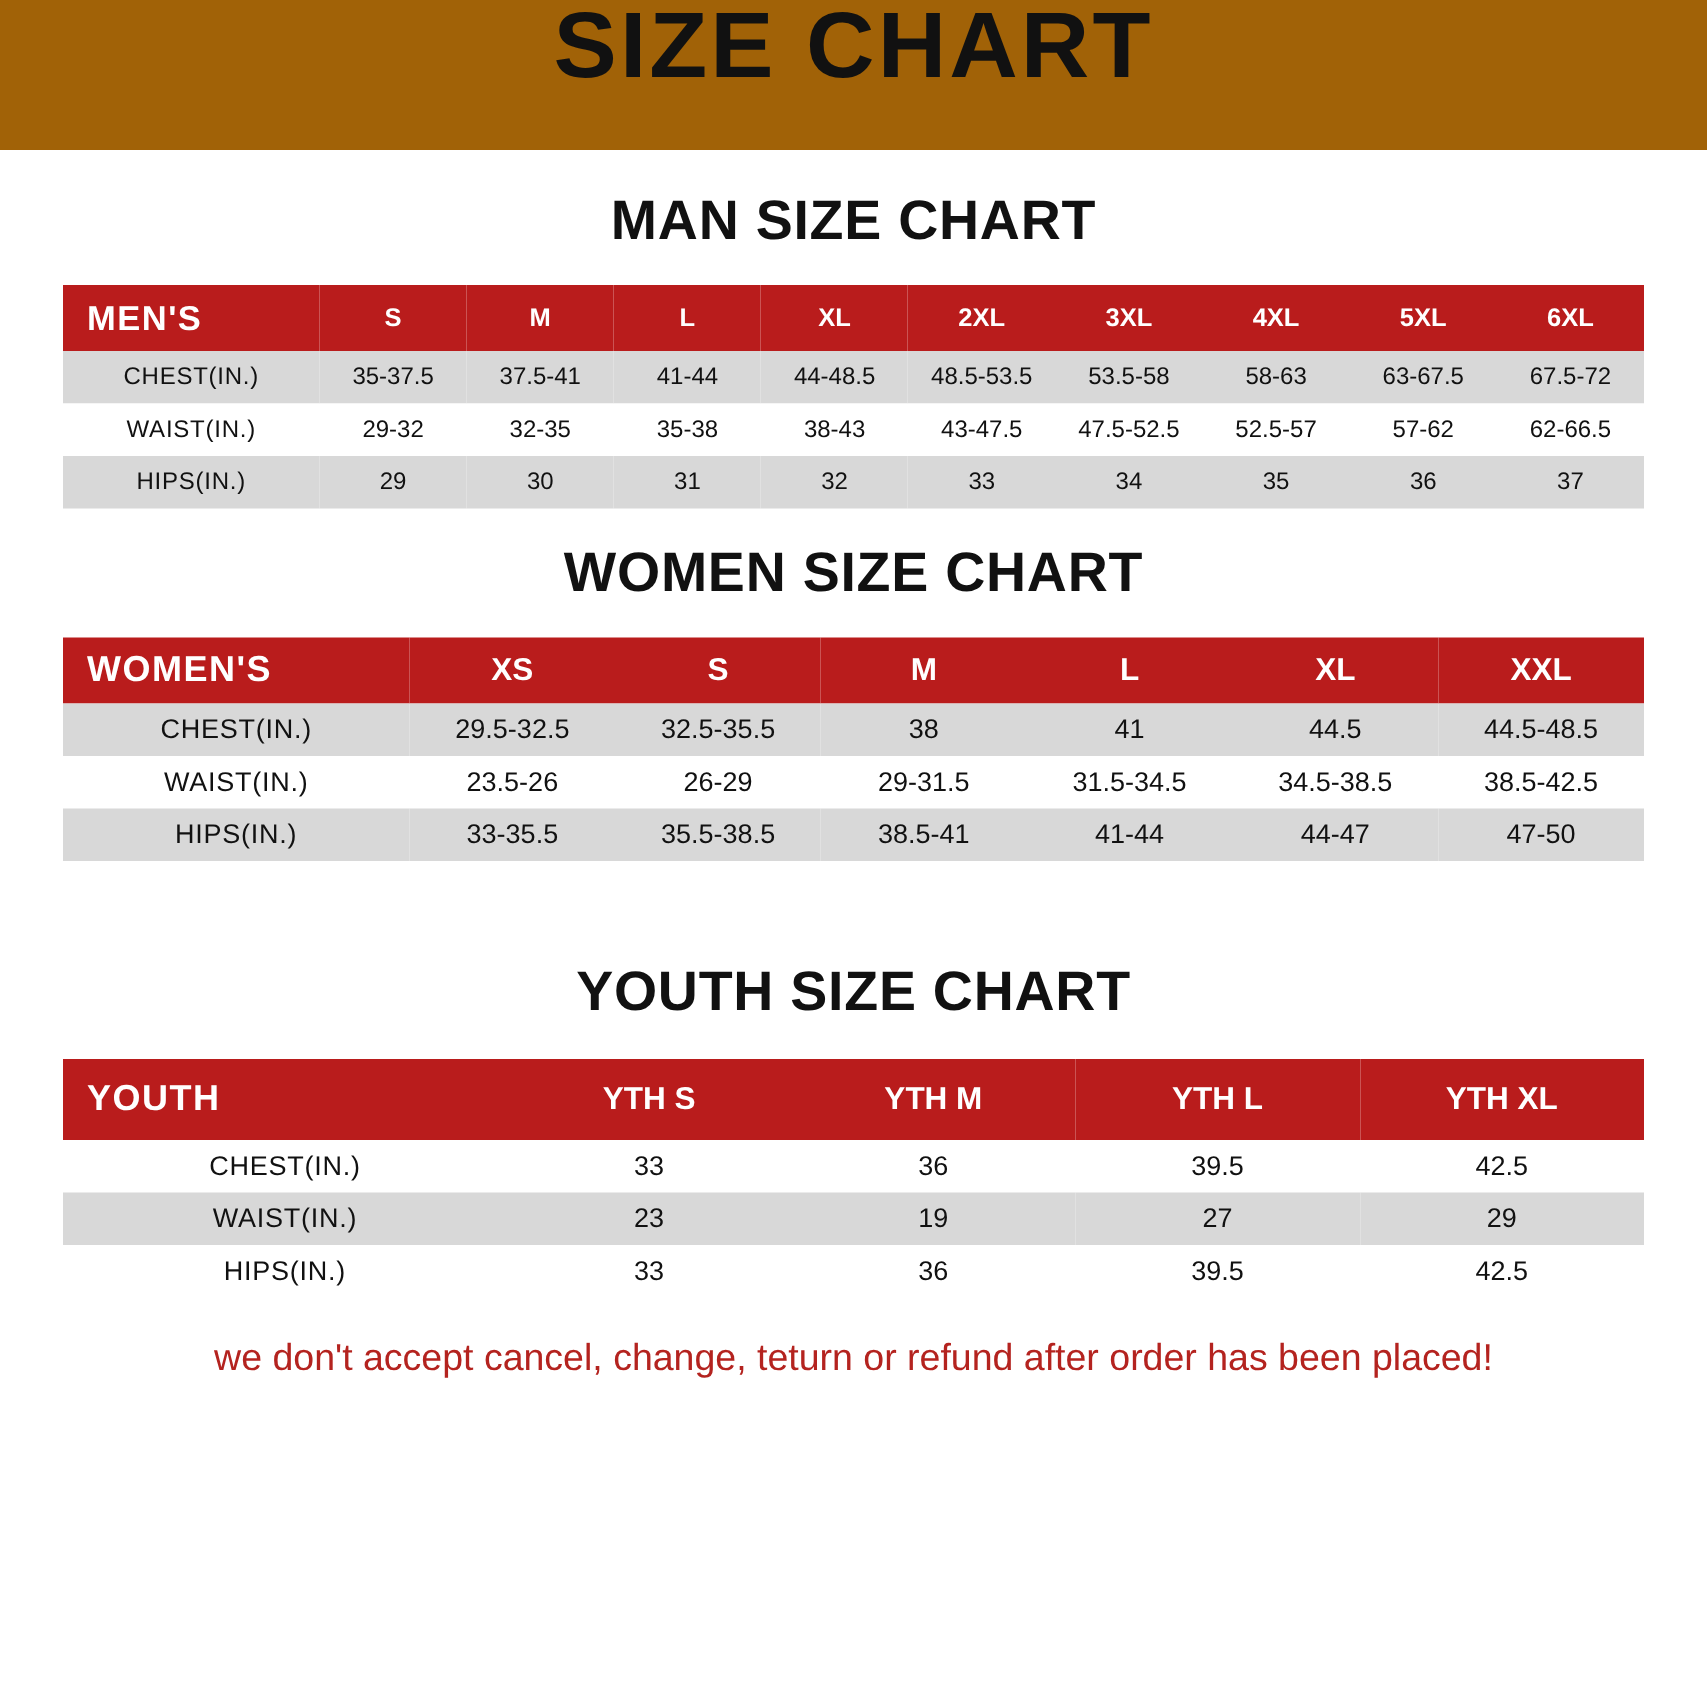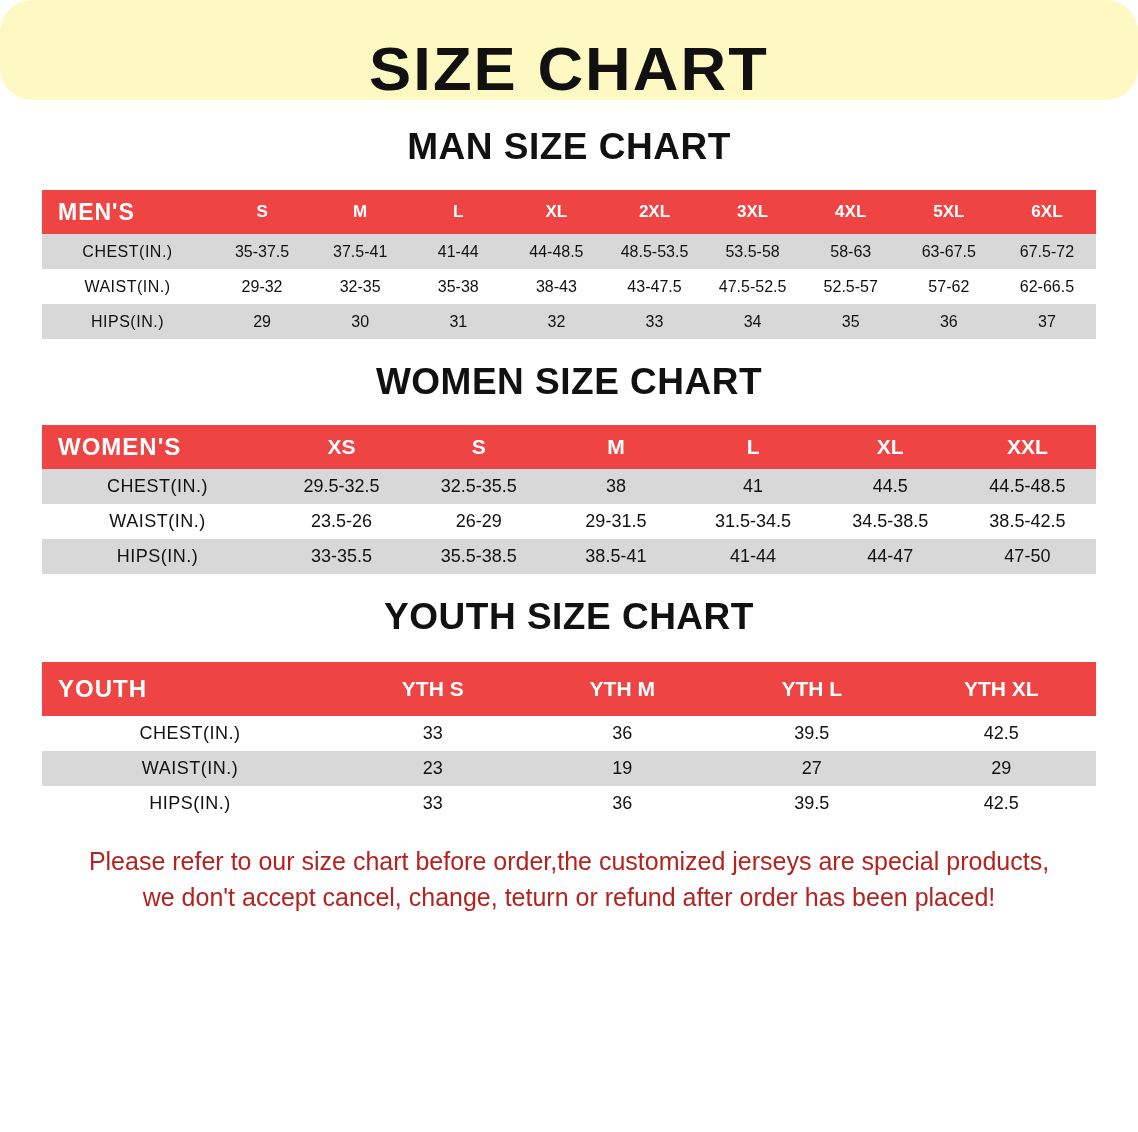--- a/index.html
+++ b/index.html
@@ -11,26 +11,25 @@
     height: 1132px;
     background: #ffffff;
     font-family: "Liberation Sans", sans-serif;
     overflow: hidden;
   }
 
   
   .banner {
     width: 100%;
     height: 100px;
-    background: #fef9c3;
+    background: #a16207;
     display: flex;
-    align-items: flex-end;
+    align-items: flex-start;
     justify-content: center;
     box-sizing: border-box;
-    border-radius: 32px;
   }
   .banner-title {
     font-family: "Liberation Sans", sans-serif;
     font-weight: bold;
     font-size: 62px;
     letter-spacing: 2px;
     color: #111111;
     line-height: 1;
     transform: scaleX(1.02);
   }
@@ -39,42 +38,42 @@
   .section-title {
     text-align: center;
     font-family: "Liberation Sans", sans-serif;
     font-weight: bold;
     font-size: 37px;
     color: #111111;
     letter-spacing: 0.5px;
   }
   .title-man    { margin-top: 26px; margin-bottom: 22px; }
   .title-women  { margin-top: 22px; margin-bottom: 22px; }
-  .title-youth  { margin-top: 22px; margin-bottom: 24px; }
+  .title-youth  { margin-top: 66px; margin-bottom: 24px; }
 
   
   .table-wrap {
     margin: 0 42px;
   }
   table.size-table {
     width: 100%;
     border-collapse: collapse;
     table-layout: fixed;
   }
   table.size-table th,
   table.size-table td {
     text-align: center;
     vertical-align: middle;
     font-family: "Liberation Sans", sans-serif;
     color: #111111;
     padding: 0;
   }
   
   table.size-table thead tr {
-    background: #ef4444;
+    background: #b91c1c;
   }
   table.size-table thead th {
     color: #ffffff;
     font-weight: bold;
     height: 44px;
   }
   table.size-table thead th.label-col {
     text-align: left;
     padding-left: 16px;
     letter-spacing: 1px;
@@ -266,15 +265,14 @@
         <td>33</td>
         <td>36</td>
         <td>39.5</td>
         <td>42.5</td>
       </tr>
     </tbody>
   </table>
 </div>
 
 <div class="note">
-  <span class="note-line">Please refer to our size chart before order,the customized jerseys are special products,</span>
   <span class="note-line">we don't accept cancel, change, teturn or refund after order has been placed!</span>
 </div>
 
 </body></html>

